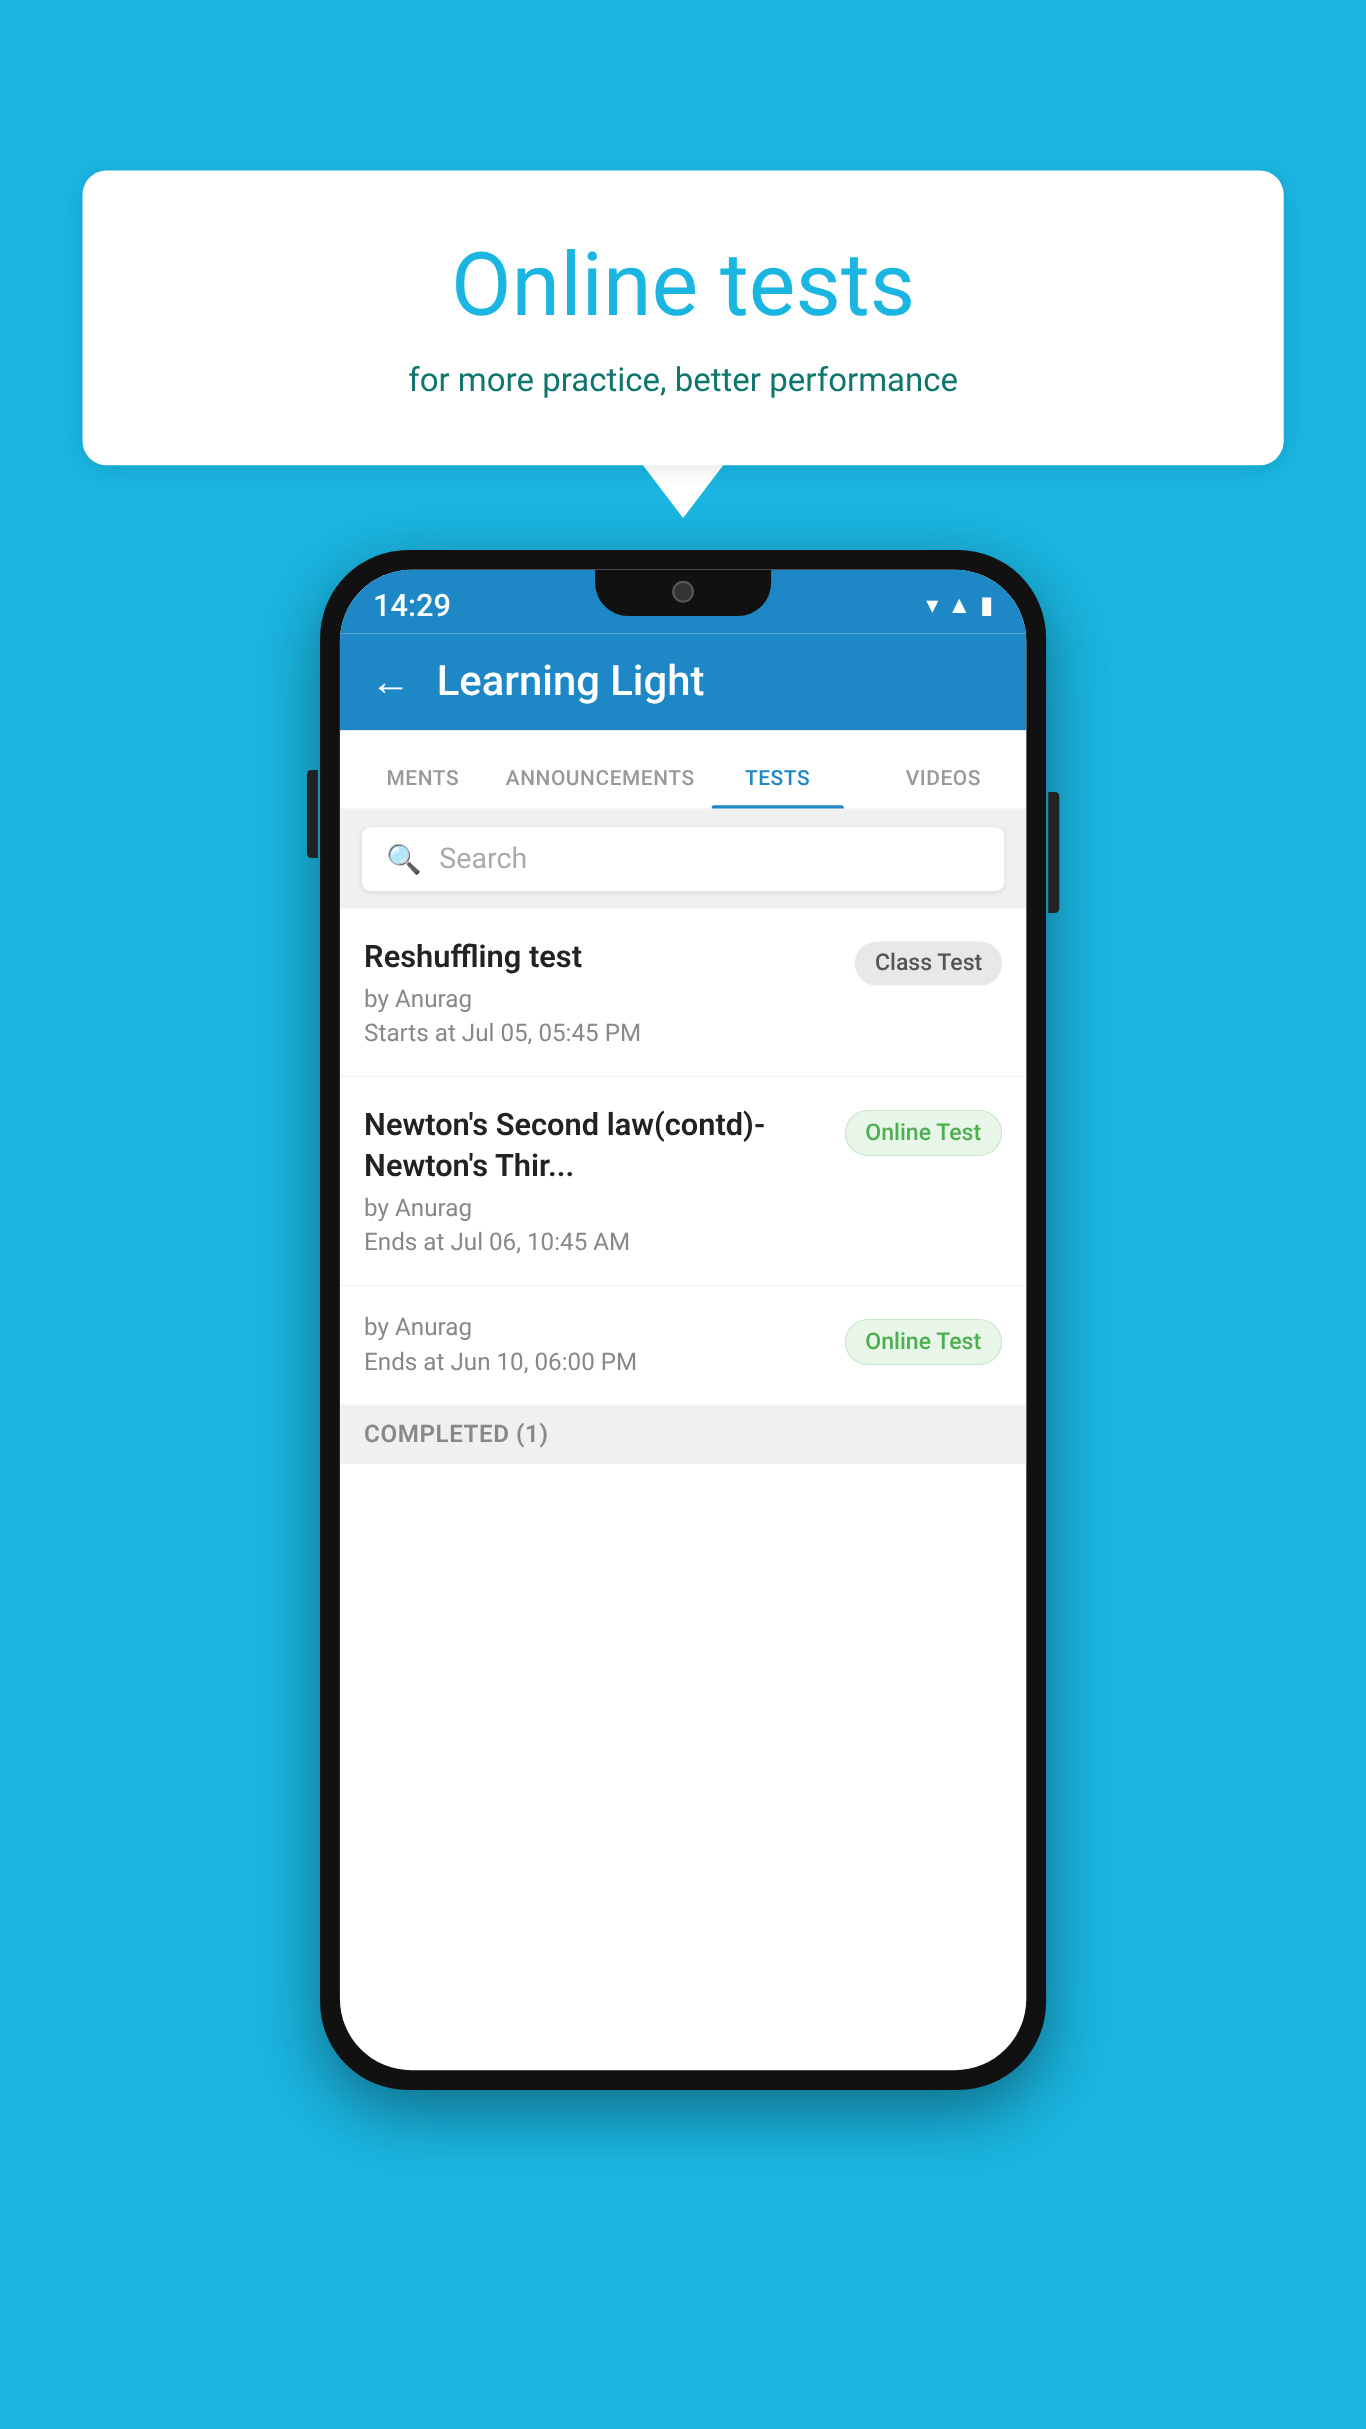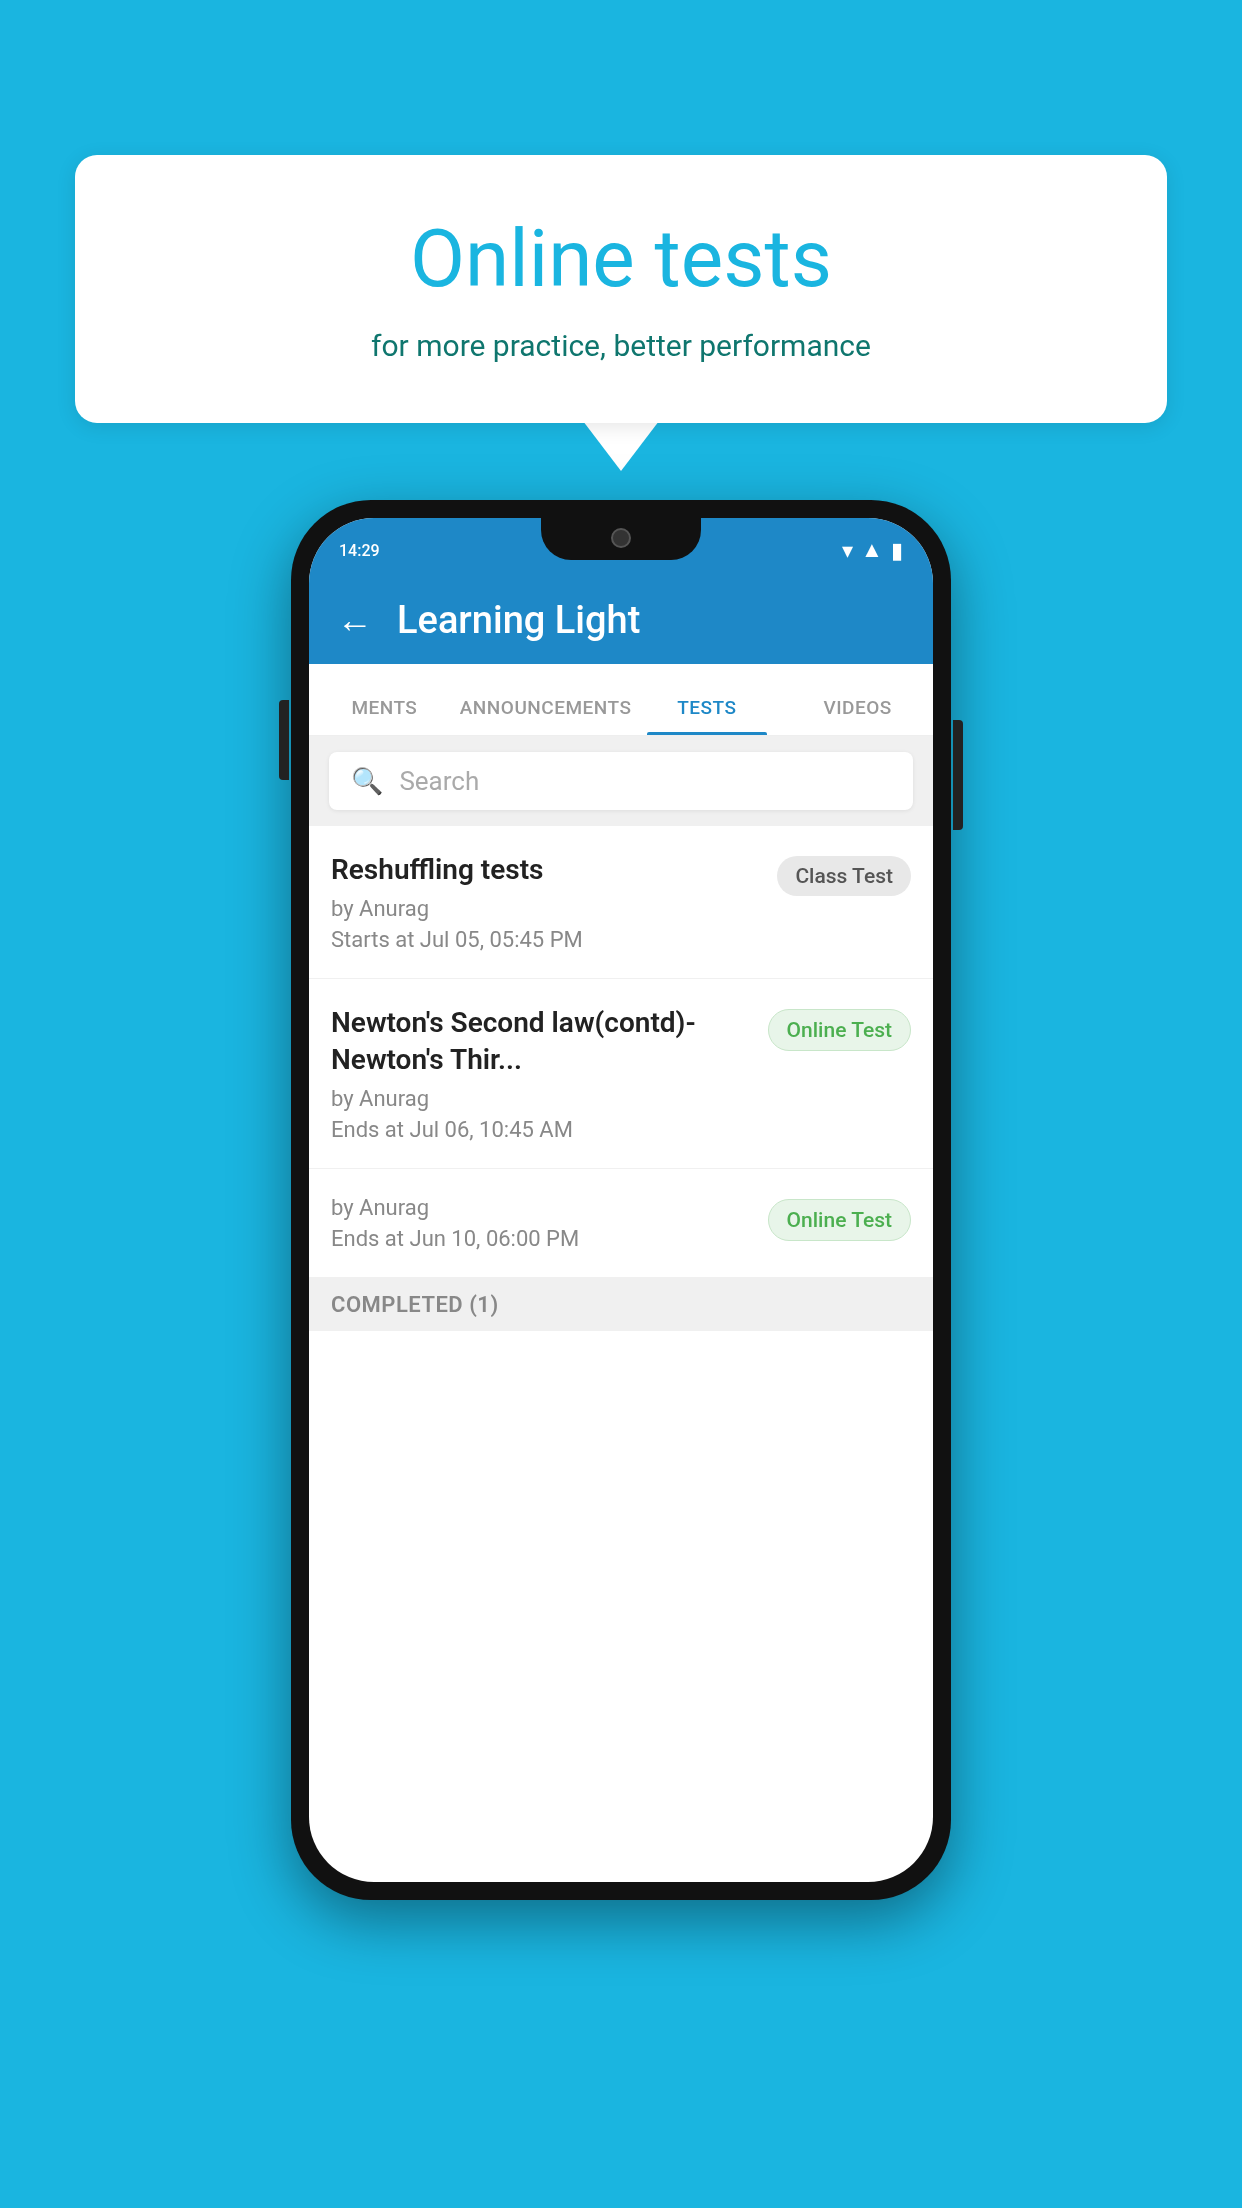--- a/index.html
+++ b/index.html
@@ -141,21 +141,21 @@
       height: 58px;
       display: flex;
       align-items: center;
       justify-content: space-between;
       padding: 0 30px;
       padding-top: 6px;
     }
 
     .status-time {
       color: white;
-      font-size: 16px;
+      font-size: 28px;
       font-weight: 500;
     }
 
     .status-icons {
       display: flex;
       align-items: center;
       gap: 8px;
     }
 
     .wifi-icon, .signal-icon, .battery-icon {
@@ -388,21 +388,21 @@
           <span class="search-icon">🔍</span>
           <span class="search-placeholder">Search</span>
         </div>
       </div>
 
 
       <div class="test-list">
 
         <div class="test-item">
           <div class="test-info">
-            <div class="test-name">Reshuffling tests</div>
+            <div class="test-name">Reshuffling test</div>
             <div class="test-by">by Anurag</div>
             <div class="test-time">Starts at  Jul 05, 05:45 PM</div>
           </div>
           <div class="test-badge badge-class">Class Test</div>
         </div>
 
         <div class="test-item">
           <div class="test-info">
             <div class="test-name">Newton's Second law(contd)-Newton's Thir...</div>
             <div class="test-by">by Anurag</div>

